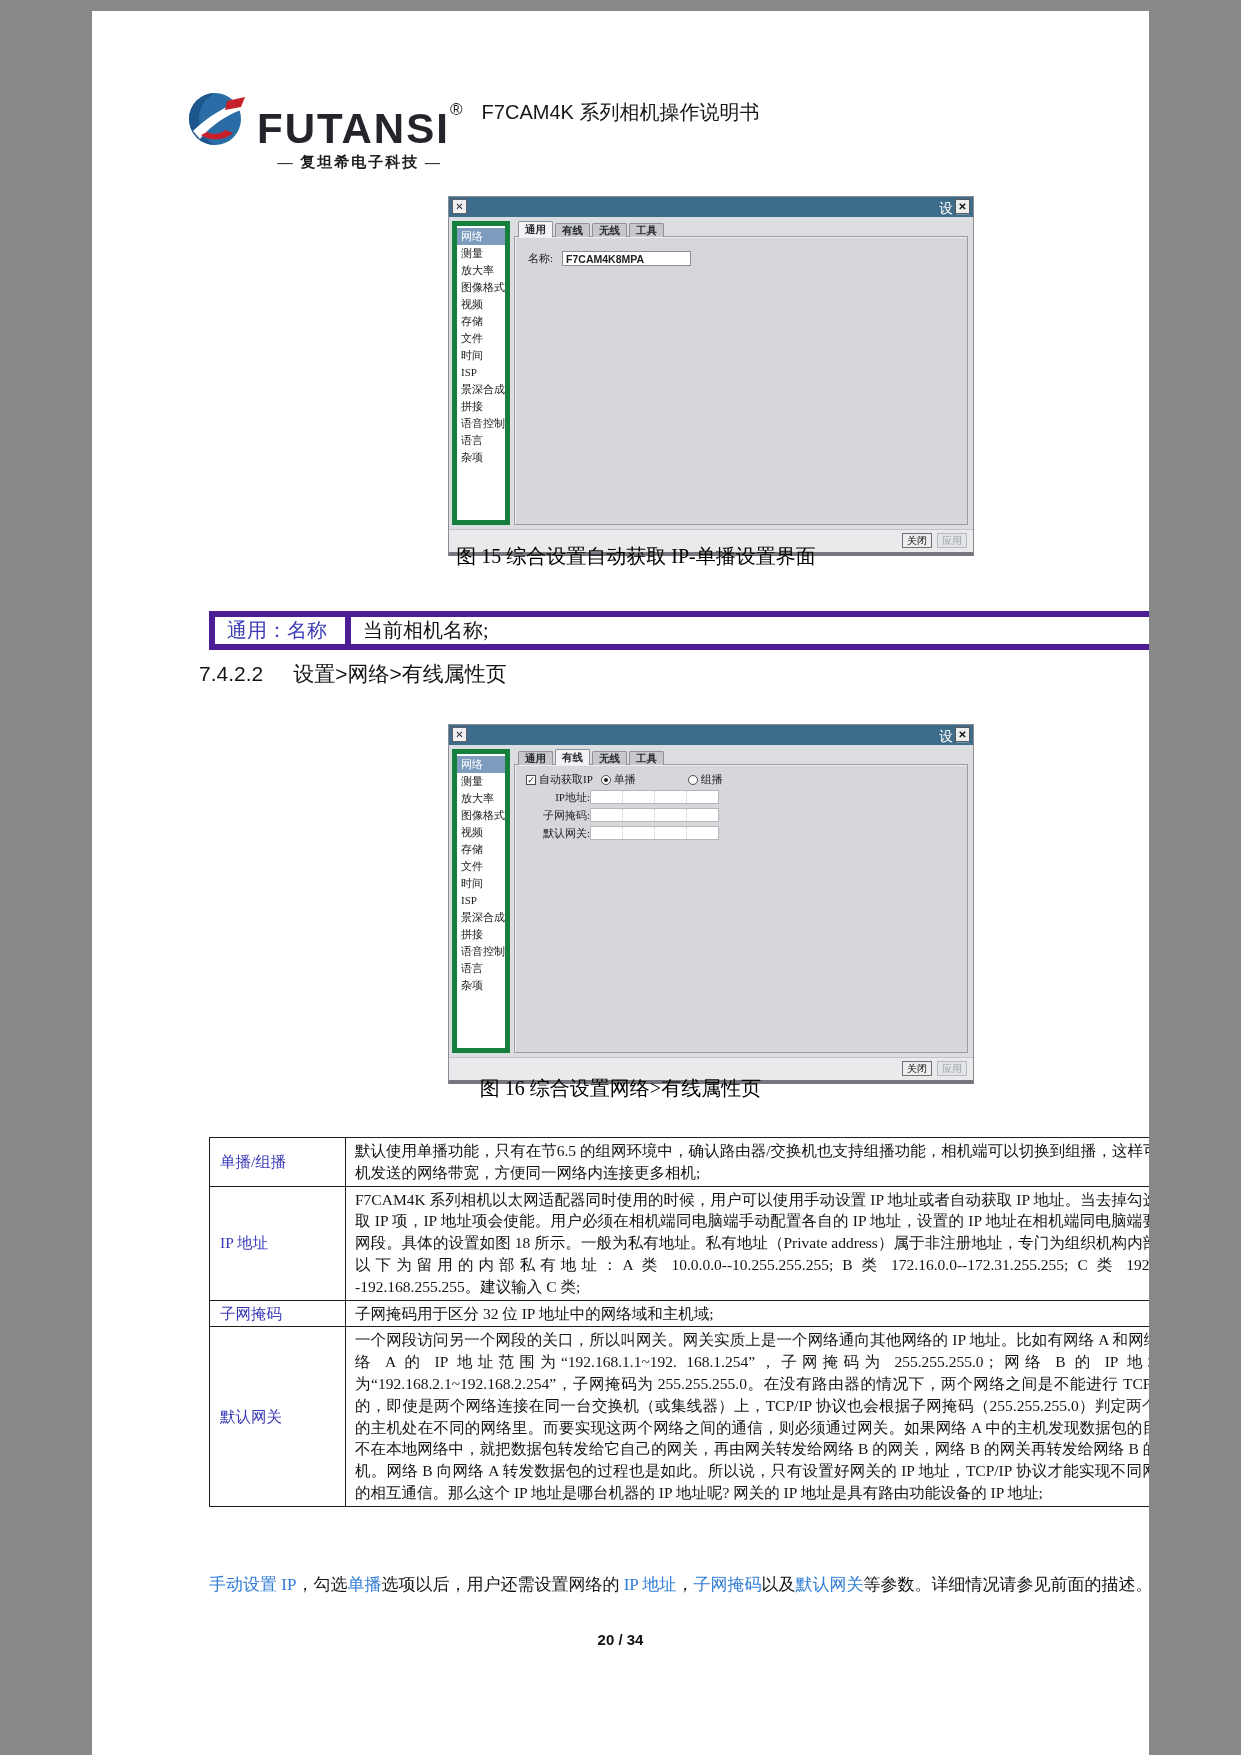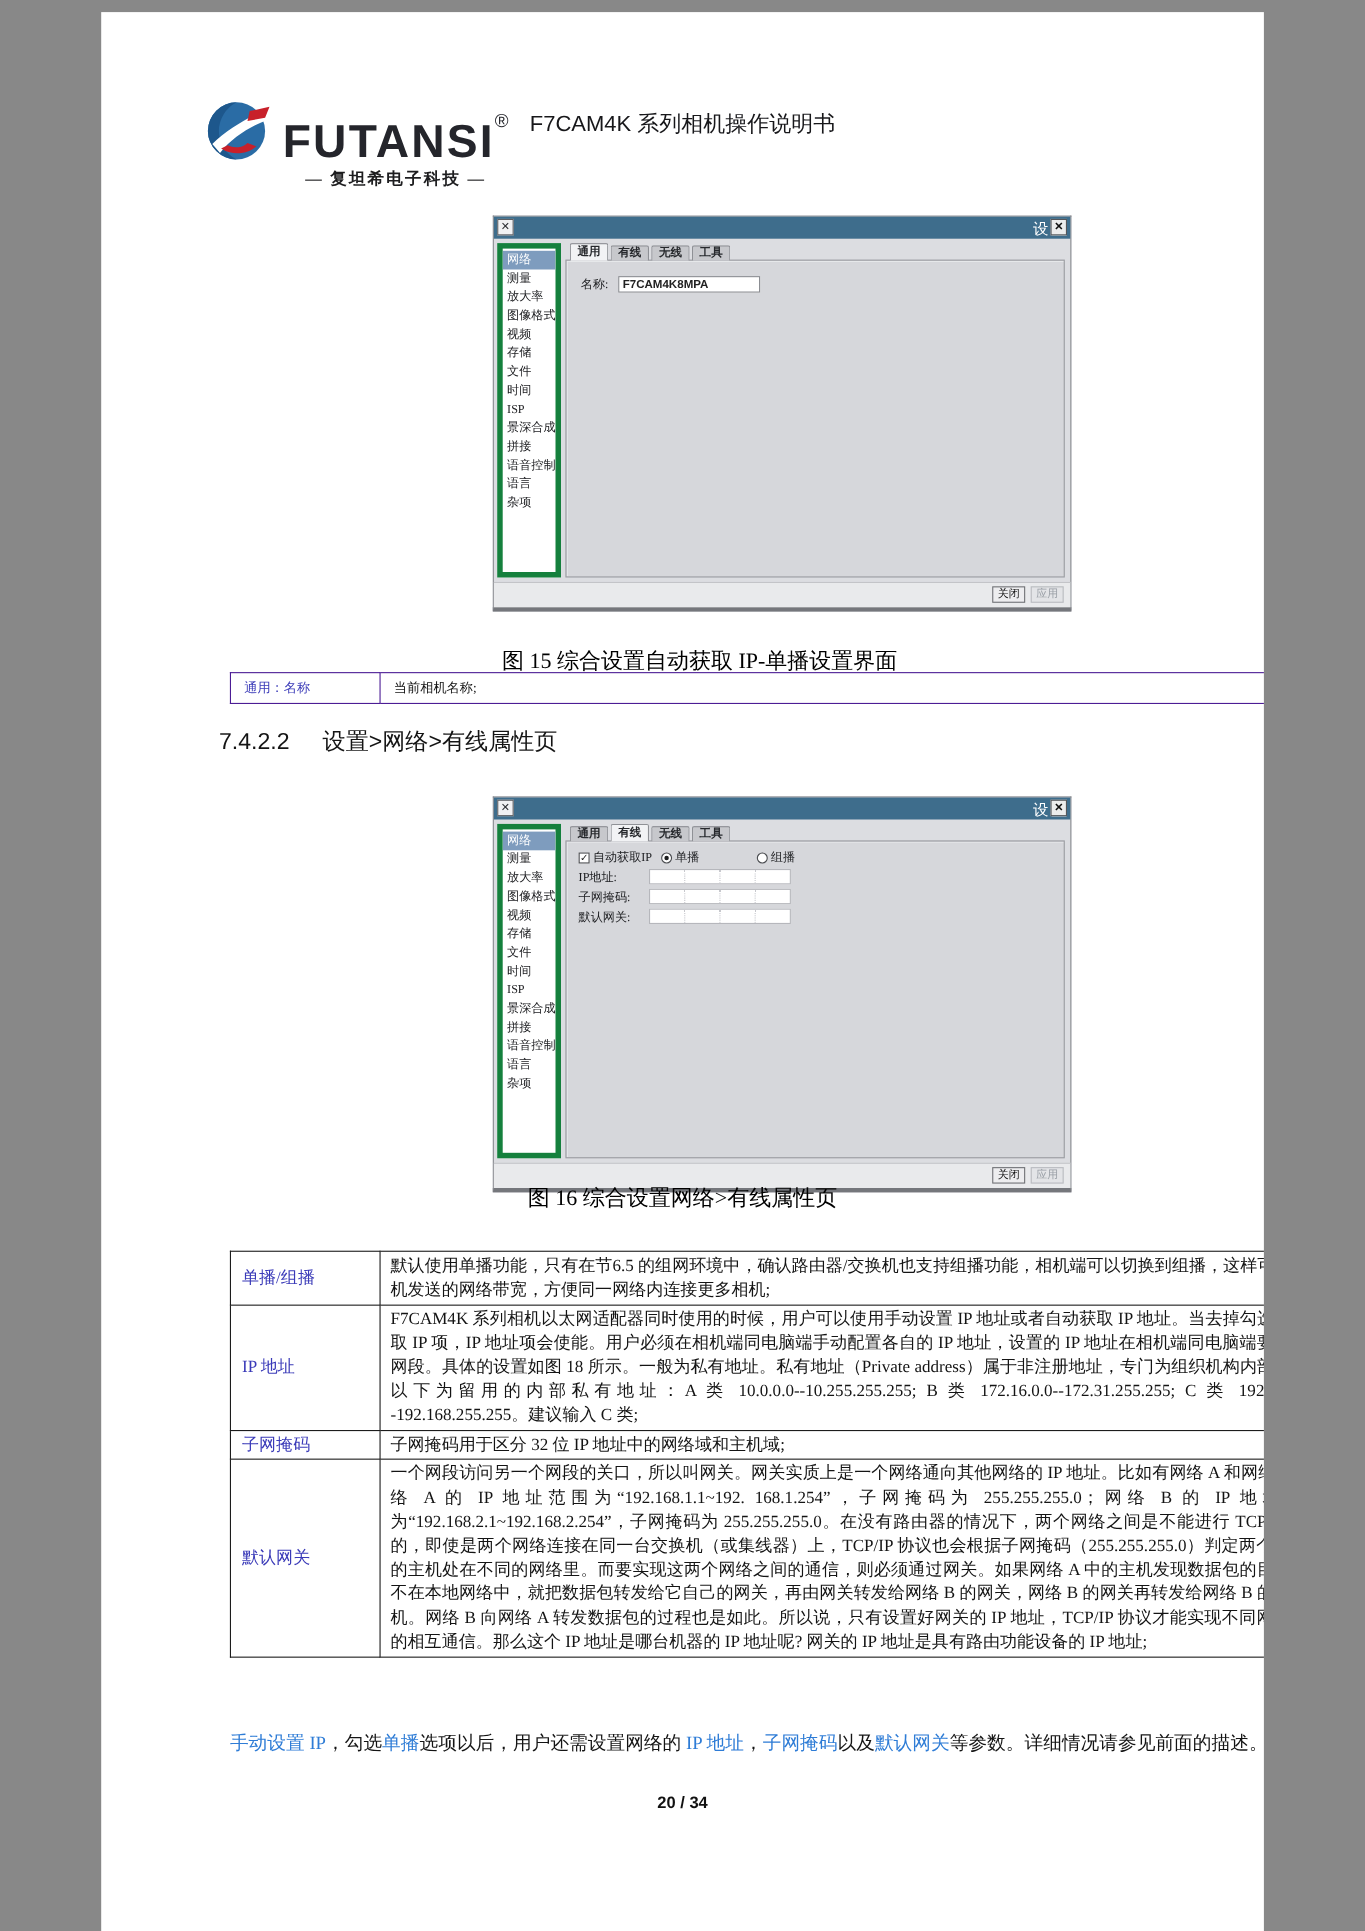--- a/index.html
+++ b/index.html
@@ -59,29 +59,29 @@
   
   .net-row1 { position:absolute; left:11px; top:7px; display:flex; align-items:center; font-size:11px; color:#1c1d20; }
   .cbx { width:10px; height:10px; background:#fff; border:1px solid #4a4c50; font-size:9px;
          line-height:9px; text-align:center; color:#222; margin-right:3px; }
   .radio { width:10px; height:10px; border:1px solid #4a4c50; border-radius:50%; background:#fff;
            display:inline-block; position:relative; margin-right:3px; }
   .radio.on::after { content:""; position:absolute; left:2px; top:2px; width:4px; height:4px;
                      border-radius:50%; background:#1b1c1e; }
   .rgap1 { margin-left:8px; } .rgap2 { margin-left:52px; }
   .net-fields { position:absolute; left:11px; top:25px; display:flex; flex-direction:column; gap:4px; }
-  .field-row { display:flex; align-items:center; height:14px; }
+  .field-row { display:flex; align-items:center; height:14px;text-align:right; }
   .field-label { width:64px; font-size:11px; color:#1c1d20; }
   .ip-group { display:flex; width:129px; height:14px; background:#fff; border:1px solid #b6b7bc; }
   .ip-seg { flex:1; border-right:1px dotted #c7c8cd; } .ip-seg:last-child { border-right:none; }
   
   .caption { position:absolute; left:0; width:100%; text-align:center; font-size:20px; color:#000; }
-  .cap1 { top:576px;padding-left:31px; } .cap2 { top:1064px; }
+  .cap1 { top:532px;padding-left:31px; } .cap2 { top:1064px; }
   .gtable { position:absolute; left:117px; top:600px; width:1006px; border-collapse:collapse; }
-  .gtable td { border:1px solid #4c1d95; height:28px; font-size:12px; }
+  .gtable td { border:6px solid #4c1d95; height:28px; font-size:20px; }
   .g-term { width:136px; padding-left:12px; color:#3a3ab8; }
   .g-desc { padding-left:12px; color:#141414; }
   .heading { position:absolute; left:107px; top:649px; font-family:"Liberation Sans","DejaVu Sans",sans-serif;
              font-size:21px; color:#141414; }
   .h-num { margin-right:30px; }
   .ntable { position:absolute; left:117px; top:1126px; width:1006px; border-collapse:collapse;
             font-size:15.5px; line-height:21.8px; }
   .ntable td { border:1px solid #1c1c1c; vertical-align:middle; }
   .n-term { width:136px; padding-left:10px; color:#3a3ab8; white-space:nowrap; }
   .n-desc { padding:2px 9px; text-align:justify; color:#141414; }

